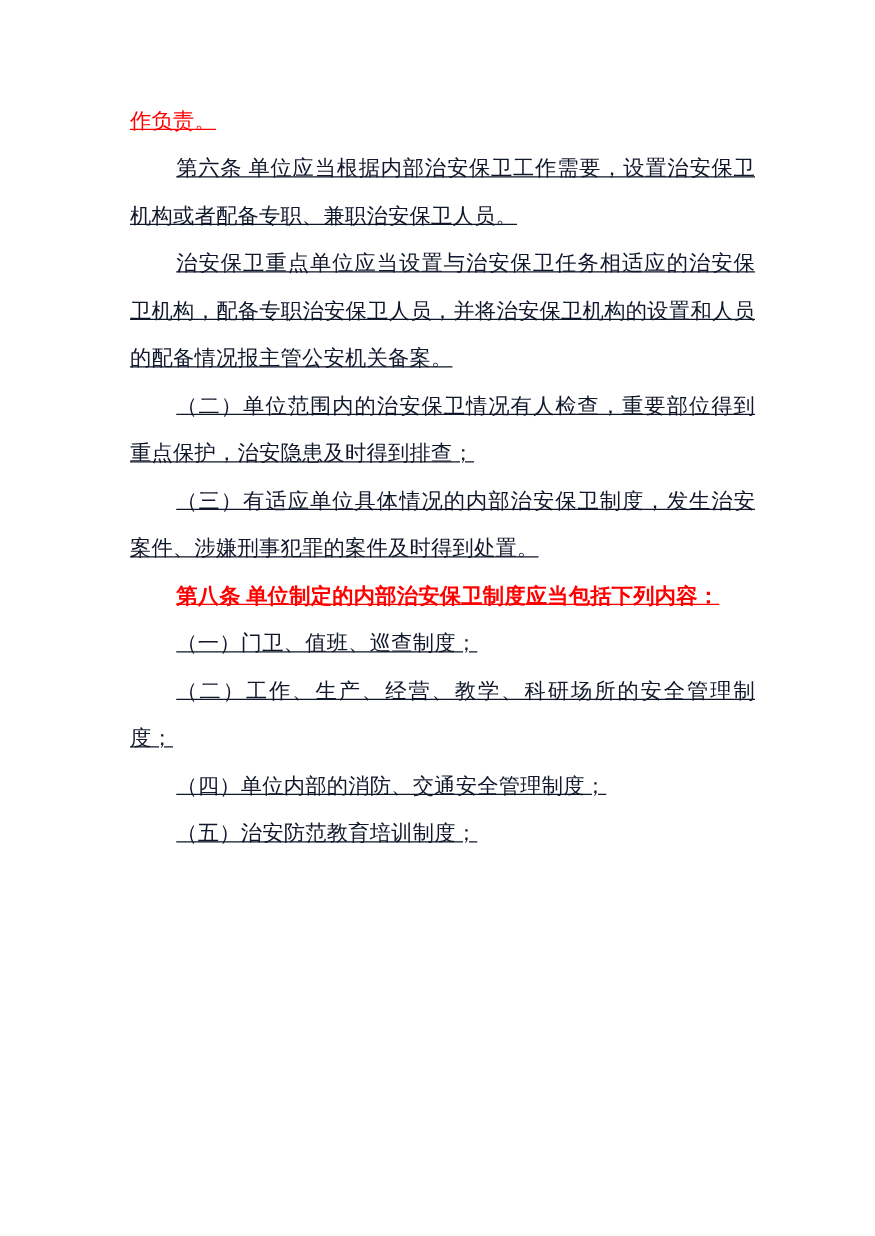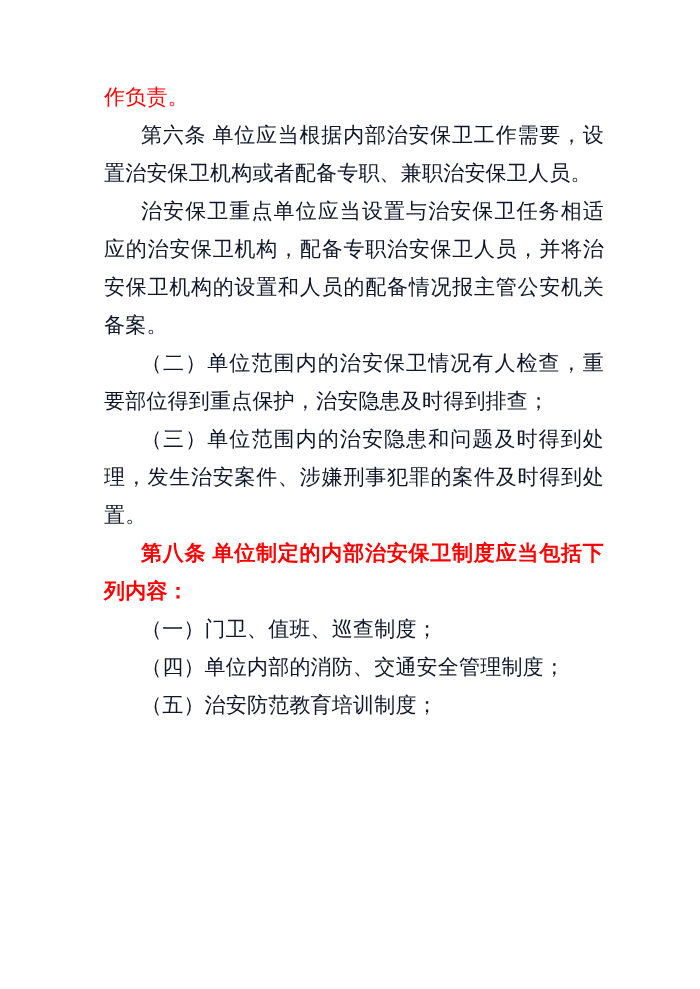--- a/index.html
+++ b/index.html
@@ -19,26 +19,27 @@
     height: 989px;
     box-sizing: border-box;
     padding: 78px 96px 40px 104px;
     background: #ffffff;
   }
   .doc-body {
     display: block;
   }
   p.para {
     margin: 0 0 0 0;
-    font-size: 21px;
+    font-size: 17px;
     line-height: 38px;
     text-align: justify;
     text-justify: inter-ideograph;
     letter-spacing: 0.2px;
     word-break: break-all;
+    text-decoration: underline;
   }
   p.indent {
     text-indent: 37px;
   }
   .black {
     color: #0f172a;
   }
   .red {
     color: #ff0000;
   }
@@ -59,26 +60,27 @@
     <p class="para red continued">作负责。</p>
 
     <p class="para black indent">第六条 单位应当根据内部治安保卫工作需要，设置治安保卫机构或者配备专职、兼职治安保卫人员。</p>
 
     <p class="para black indent">治安保卫重点单位应当设置与治安保卫任务相适应的治安保卫机构，配备专职治安保卫人员，并将治安保卫机构的设置和人员的配备情况报主管公安机关备案。</p>
 
 
 
     <p class="para black indent">（二）单位范围内的治安保卫情况有人检查，重要部位得到重点保护，治安隐患及时得到排查；</p>
 
-    <p class="para black indent">（三）单位范围内的治安隐患和问题及时得到处理，发生治安案件、涉嫌刑事犯罪的案件及时得到处置。</p>
+    <p class="para black indent">（三）有适应单位具体情况的内部治安保卫制度，发生治安案件、涉嫌刑事犯罪的案件及时得到处置。</p>
 
     <p class="para red bold indent">第八条 单位制定的内部治安保卫制度应当包括下列内容：</p>
 
     <p class="para black indent">（一）门卫、值班、巡查制度；</p>
 
+    <p class="para black indent">（二）工作、生产、经营、教学、科研场所的安全管理制度；</p>
 
 
     <p class="para black indent">（四）单位内部的消防、交通安全管理制度；</p>
 
     <p class="para black indent">（五）治安防范教育培训制度；</p>
 
   </div>
 </div>
 
 </body></html>

